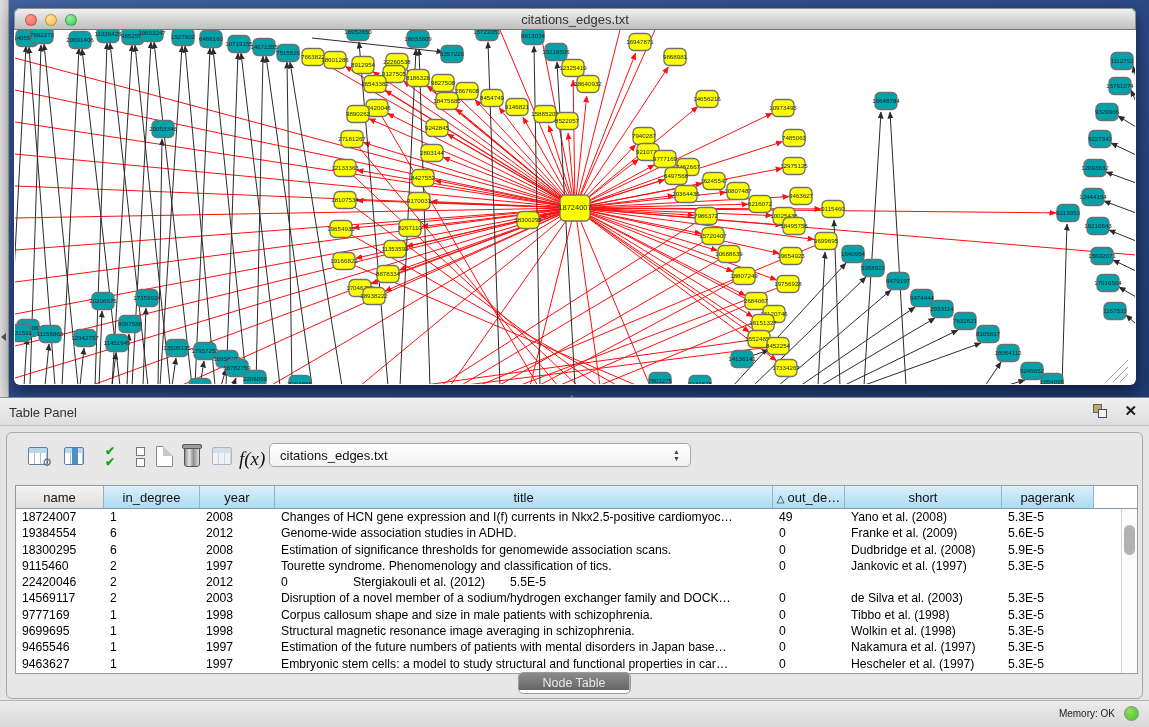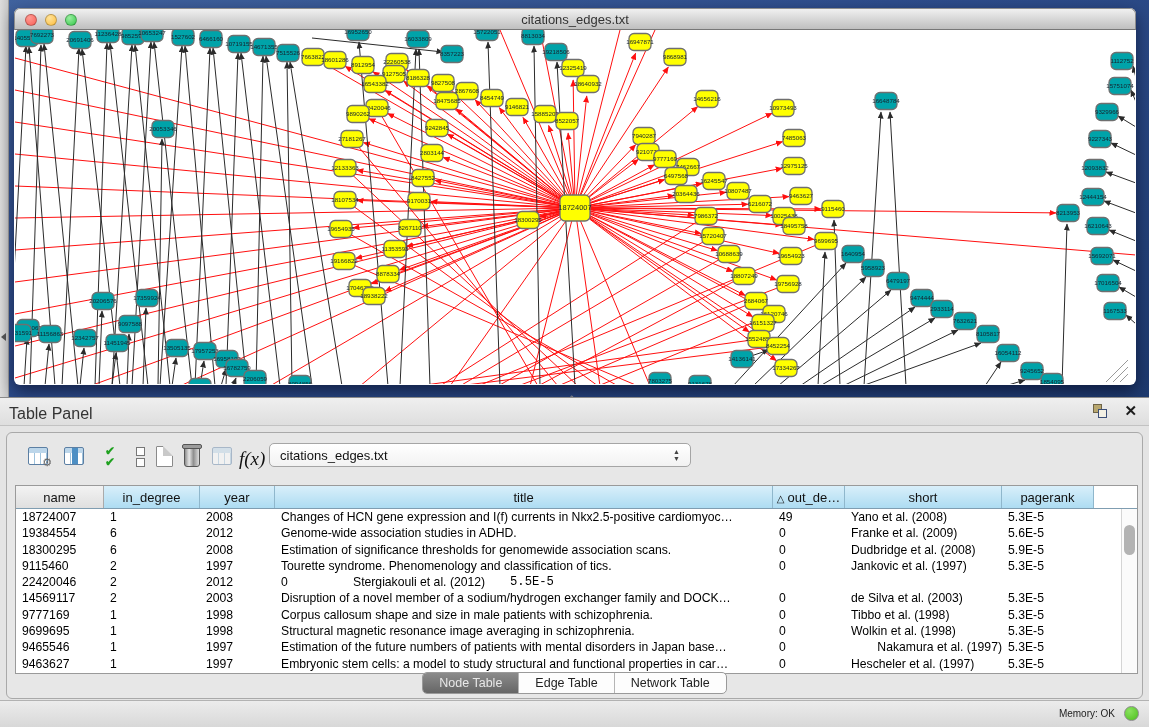--- a/index.html
+++ b/index.html
@@ -26,21 +26,21 @@
   .tl.r { left:10px; } .tl.y { left:30px; } .tl.g { left:50px; }
   .net-canvas { position:absolute; left:1px; top:22px; width:1120px; height:354px;
     background:#fff; border-radius:0 0 6px 6px; overflow:hidden; }
   .net-canvas svg { display:block; }
 
   
   .table-panel { position:absolute; left:0; top:397px; width:1149px; height:330px;
     background:#e4e4e4; border-top:1px solid #8a8a8a; }
   .tp-header { position:absolute; left:0; top:0; right:0; height:28px;
     background:linear-gradient(#efefef,#dedede); border-bottom:1px solid #c2c2c2; }
-  .tp-title { position:absolute; left:9px; top:7px; font-size:16px; color:#333; }
+  .tp-title { position:absolute; left:9px; top:7px; font-size:13px; color:#333; }
   .splitter-nub { position:absolute; left:568px; top:-2px; width:10px; height:6px;
     color:#8a8a8a; font-size:9px; line-height:6px; }
   .float-btn { position:absolute; right:40px; top:6px; width:16px; height:15px; cursor:default; }
   .float-btn .sq1 { position:absolute; left:0; top:0; width:9px; height:9px;
     background:#b8a76f; border:1px solid #6e6448; }
   .float-btn .sq2 { position:absolute; left:5px; top:5px; width:9px; height:9px;
     background:#f3f0e4; border:1px solid #3c4f78; }
   .close-btn { position:absolute; right:12px; top:4px; font-size:15px; font-weight:bold;
     color:#1c1c1c; cursor:default; }
 
@@ -94,21 +94,21 @@
   .td { flex:none; font-size:12.2px; color:#000; padding:1px 0 0 6px;
     white-space:nowrap; overflow:hidden; }
   .vscroll { position:absolute; right:0; top:23px; bottom:0; width:16px;
     background:#fbfbfb; border-left:1px solid #d5d5d5; }
   .vthumb { position:absolute; left:2px; top:16px; width:11px; height:30px;
     background:#b3b3b3; border-radius:6px; }
 
   
   .tabs { position:absolute; left:0; right:0; bottom:4px; text-align:center; }
   .seg { display:inline-flex; border:1px solid #9a9a9a; border-radius:5px;
-    overflow:hidden; background:#fdfdfd; height:22px; }
+    overflow:hidden; background:#fdfdfd; height:22px;flex-direction:column; }
   .seg .tab { font-size:12.5px; color:#222; padding:3px 16px 0; border-right:1px solid #b5b5b5; }
   .seg .tab:last-child { border-right:none; }
   .seg .tab.active { background:linear-gradient(#8b8b8b,#666); color:#e8e8e8; }
 
   
   .statusbar { position:absolute; left:0; right:0; bottom:0; height:27px;
     background:linear-gradient(#ececec,#d8d8d8); border-top:1px solid #b2b2b2; }
   .mem { position:absolute; right:34px; top:7px; font-size:10px; color:#222; }
   .memdot { position:absolute; right:10px; top:5px; width:15px; height:15px; border-radius:50%;
     background:radial-gradient(circle at 35% 30%,#8ae25e,#4cbf1d); border:1px solid #8a8a8a; }
@@ -663,21 +663,21 @@
             <div class="td" style="width: 72px;">0</div>
             <div class="td" style="width: 157px;">Jankovic et al. (1997)</div>
             <div class="td" style="width: 92px;">5.3E-5</div>
           </div>
           <div class="tr">
             <div class="td" style="width: 88px;">22420046</div>
             <div class="td" style="width: 96px;">2</div>
             <div class="td" style="width: 75px;">2012</div>
             <div class="td" style="width: 72px;">0</div>
             <div class="td" style="width: 157px;">Stergiakouli et al. (2012)</div>
-            <div class="td" style="width: 92px; font-family: Liberation Mono, monospace;">5.5E-5</div>
+            <div class="td" style="width: 92px;">5.5E-5</div>
           </div>
           <div class="tr">
             <div class="td" style="width: 88px;">14569117</div>
             <div class="td" style="width: 96px;">2</div>
             <div class="td" style="width: 75px;">2003</div>
             <div class="td" style="width: 498px;">Disruption of a novel member of a sodium/hydrogen exchanger family and DOCK…</div>
             <div class="td" style="width: 72px;">0</div>
             <div class="td" style="width: 157px;">de Silva et al. (2003)</div>
             <div class="td" style="width: 92px;">5.3E-5</div>
           </div>
@@ -698,21 +698,21 @@
             <div class="td" style="width: 72px;">0</div>
             <div class="td" style="width: 157px;">Wolkin et al. (1998)</div>
             <div class="td" style="width: 92px;">5.3E-5</div>
           </div>
           <div class="tr">
             <div class="td" style="width: 88px;">9465546</div>
             <div class="td" style="width: 96px;">1</div>
             <div class="td" style="width: 75px;">1997</div>
             <div class="td" style="width: 498px;">Estimation of the future numbers of patients with mental disorders in Japan base…</div>
             <div class="td" style="width: 72px;">0</div>
-            <div class="td" style="width: 157px; text-align: right;">Nakamura et al. (1997)</div>
+            <div class="td" style="width: 157px;">Nakamura et al. (1997)</div>
             <div class="td" style="width: 92px;">5.3E-5</div>
           </div>
           <div class="tr">
             <div class="td" style="width: 88px;">9463627</div>
             <div class="td" style="width: 96px;">1</div>
             <div class="td" style="width: 75px;">1997</div>
             <div class="td" style="width: 498px;">Embryonic stem cells: a model to study structural and functional properties in car…</div>
             <div class="td" style="width: 72px;">0</div>
             <div class="td" style="width: 157px;">Hescheler et al. (1997)</div>
             <div class="td" style="width: 92px;">5.3E-5</div>

